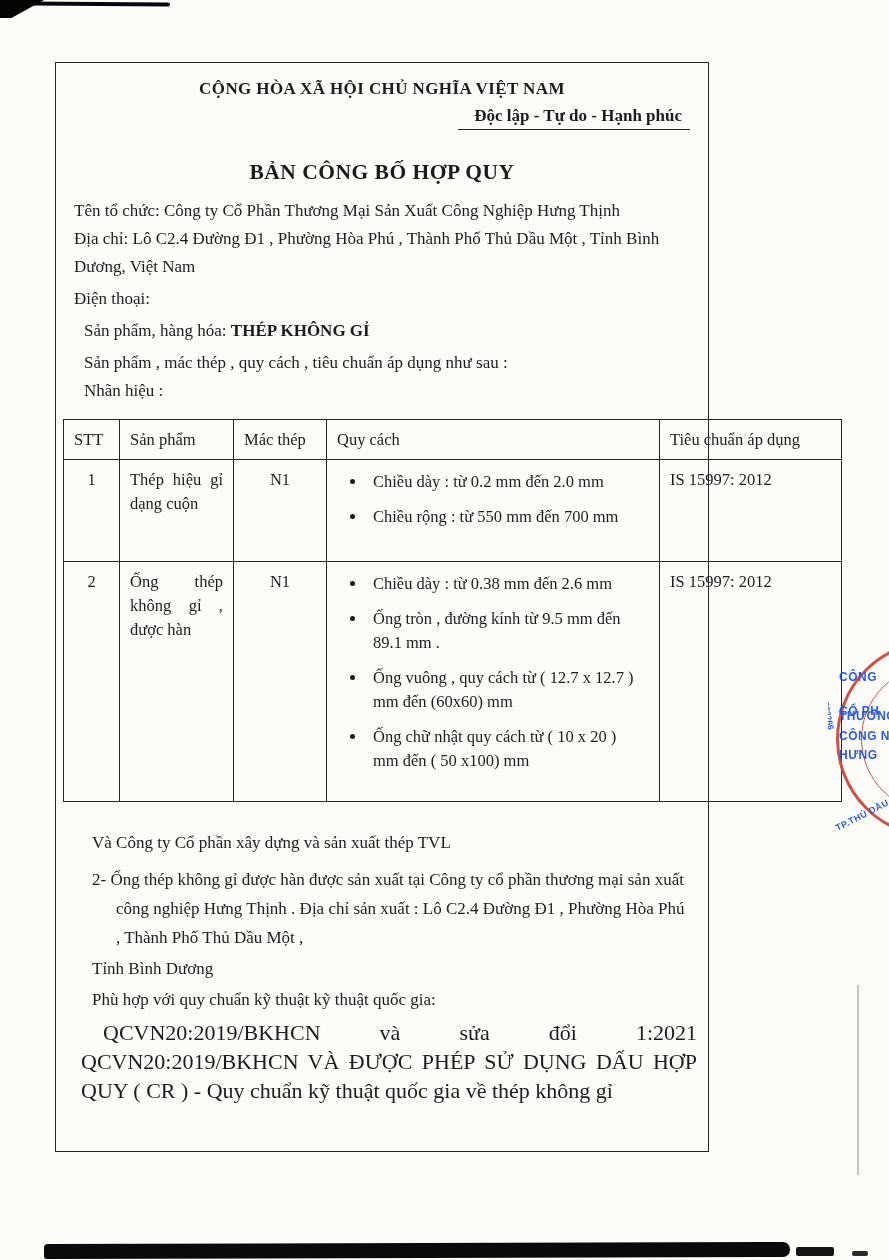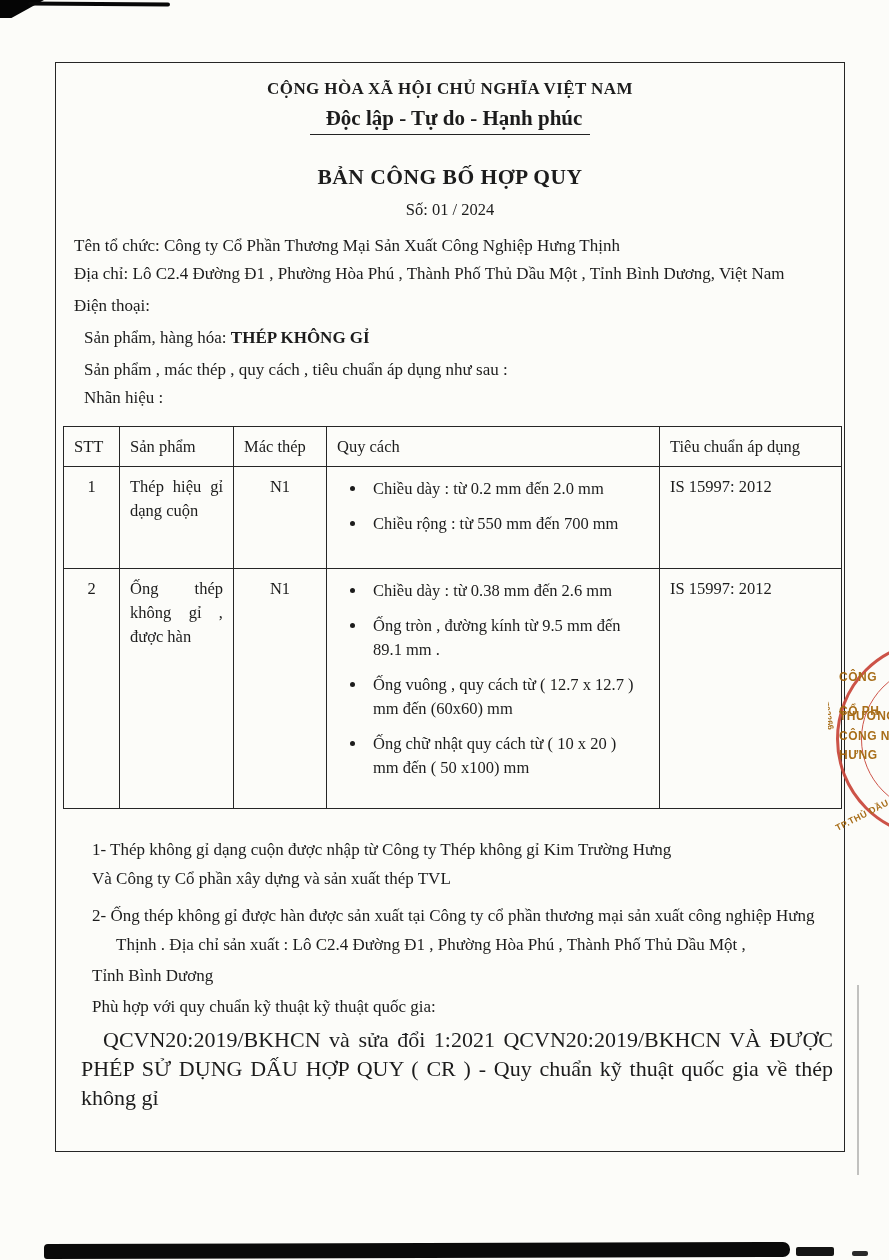--- a/index.html
+++ b/index.html
@@ -33,27 +33,27 @@
   }
   .art-bottom-dot{
     position:absolute;left:852px;top:1251px;width:16px;height:5px;background:#2a2a2a;border-radius:2px;
   }
   .art-rightline{
     position:absolute;left:857px;top:985px;width:2px;height:190px;background:#8f8f8f;opacity:.55;
   }
 
   
   .frame{
-    position:absolute;left:55px;top:62px;width:790px;height:1090px;
+    position:absolute;left:55px;top:62px;width:654px;height:1090px;
     border:1.7px solid #262626;box-sizing:border-box;
     padding:12px 18px 0 18px;
   }
 
   .nat-title{text-align:center;font-weight:bold;font-size:17px;letter-spacing:.4px;margin:4px 0 0;}
-  .motto{text-align:center;font-weight:bold;font-size:21px;margin:7px 0 0;}
+  .motto{text-align:right;font-weight:bold;font-size:17px;margin:7px 0 0;}
   .motto .underl{display:inline-block;border-bottom:1.6px solid #232323;padding:0 8px 3px 16px;}
   .doc-title{text-align:center;font-weight:bold;font-size:21.5px;letter-spacing:.5px;margin:30px 0 0;}
   .doc-no{text-align:center;font-size:16.5px;margin:10px 0 0;}
 
   .para{font-size:17px;line-height:28px;margin:0;}
   .para.first{margin-top:12px;}
   .para.indent{padding-left:10px;}
   .para .bold{font-weight:bold;}
   .mt4{margin-top:4px;}
 
@@ -82,21 +82,21 @@
   .note-hang{padding-left:24px;text-indent:-24px;margin-top:8px;}
   .note-plain{margin-top:2px;padding-left:0;}
   .final-para{
     margin:4px -11px 0 -11px;text-align:justify;text-indent:22px;
     font-size:22px;line-height:29px;
   }
 
   
   .stamp{
     position:absolute;top:636px;left:828px;width:61px;height:212px;
-    overflow:hidden;color:#a16207;opacity:.92;pointer-events:none;
+    overflow:hidden;color:#1d4ed8;opacity:.92;pointer-events:none;
   }
   .stamp-ring-outer{
     position:absolute;left:8px;top:4px;width:198px;height:198px;
     border:3px solid #c9453a;border-radius:50%;box-sizing:border-box;
   }
   .stamp-ring-inner{
     position:absolute;left:33px;top:29px;width:148px;height:148px;
     border:1.6px solid #c9453a;border-radius:50%;box-sizing:border-box;
   }
   .stamp-line{
@@ -128,21 +128,20 @@
   <div class="art-rightline"></div>
 
   <div class="frame">
 
     <p class="nat-title">CỘNG HÒA XÃ HỘI CHỦ NGHĨA VIỆT NAM</p>
     <p class="motto">
       <span class="underl">Độc lập - Tự do - Hạnh phúc</span>
     </p>
 
     <p class="doc-title">BẢN CÔNG BỐ HỢP QUY</p>
-    <p class="doc-no">Số: 01 / 2024</p>
 
     <p class="para first">Tên tổ chức: Công ty Cổ Phần Thương Mại Sản Xuất Công Nghiệp Hưng Thịnh</p>
     <p class="para">Địa chỉ: Lô C2.4 Đường Đ1 , Phường Hòa Phú , Thành Phố Thủ Dầu Một , Tỉnh Bình Dương, Việt Nam</p>
     <p class="para mt4">Điện thoại:</p>
     <p class="para indent mt4"><span>Sản phẩm, hàng hóa: </span><span class="bold">THÉP KHÔNG GỈ</span></p>
     <p class="para indent mt4">Sản phẩm , mác thép , quy cách , tiêu chuẩn áp dụng như sau :</p>
     <p class="para indent">Nhãn hiệu :</p>
 
     <table class="spec">
       <colgroup>
@@ -185,21 +184,20 @@
               <li>Ống vuông , quy cách từ ( 12.7 x 12.7 ) mm đến (60x60) mm</li>
               <li>Ống chữ nhật quy cách từ ( 10 x 20 ) mm đến ( 50 x100) mm</li>
             </ul>
           </td>
           <td>IS 15997: 2012</td>
         </tr>
       </tbody>
     </table>
 
     <div class="notes">
-      <p class="note-line">1- Thép không gỉ dạng cuộn được nhập từ Công ty Thép không gỉ Kim Trường Hưng</p>
       <p class="note-line">Và Công ty Cổ phần xây dựng và sản xuất thép TVL</p>
       <p class="note-line note-hang">2- Ống thép không gỉ được hàn được sản xuất tại Công ty cổ phần thương mại sản xuất công nghiệp Hưng Thịnh . Địa chỉ sản xuất : Lô C2.4 Đường Đ1 , Phường Hòa Phú , Thành Phố Thủ Dầu Một ,</p>
       <p class="note-line note-plain">Tỉnh Bình Dương</p>
       <p class="note-line note-plain">Phù hợp với quy chuẩn kỹ thuật kỹ thuật quốc gia:</p>
       <p class="final-para">QCVN20:2019/BKHCN và sửa đổi 1:2021 QCVN20:2019/BKHCN VÀ ĐƯỢC PHÉP SỬ DỤNG DẤU HỢP QUY ( CR ) - Quy chuẩn kỹ thuật quốc gia về thép không gỉ</p>
     </div>
 
   </div>
 
   <div class="stamp">

